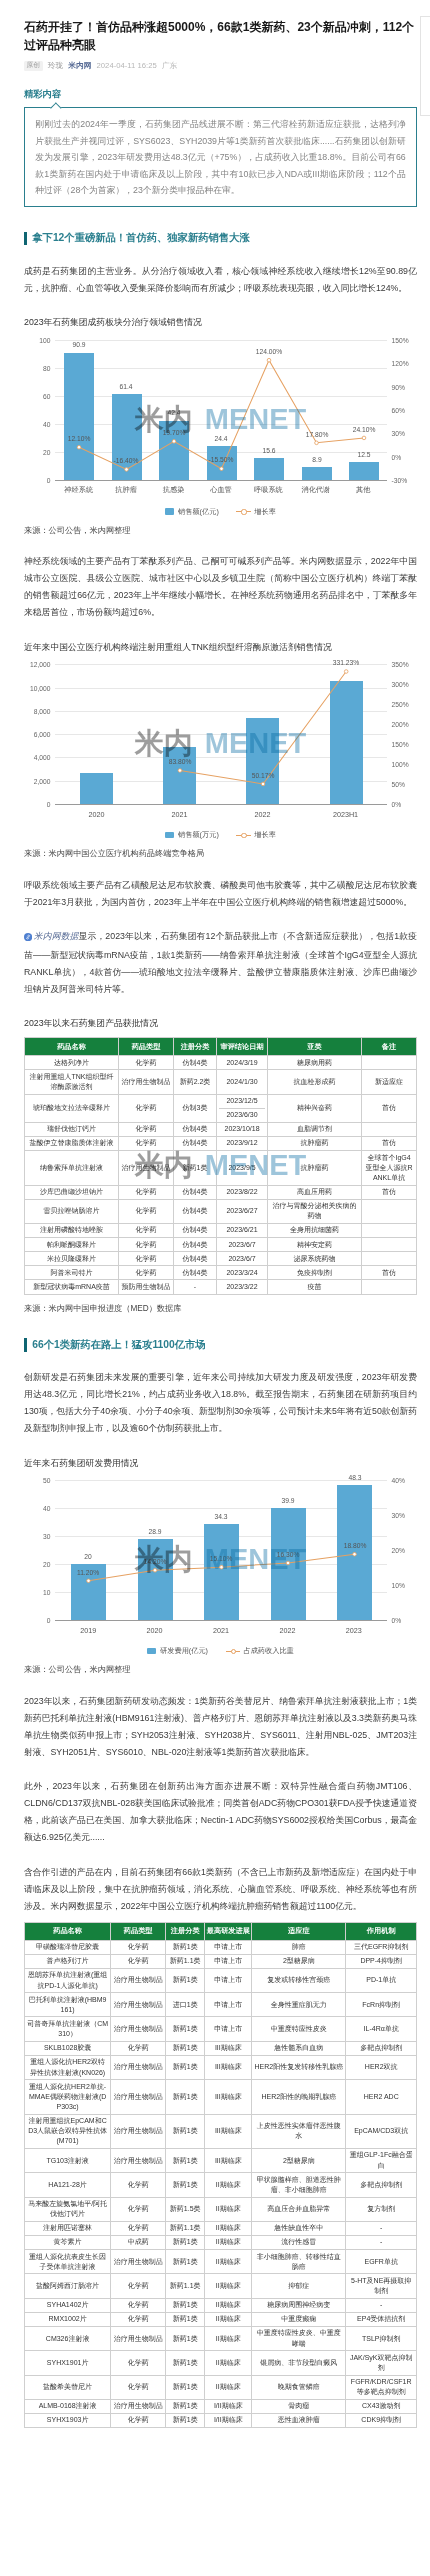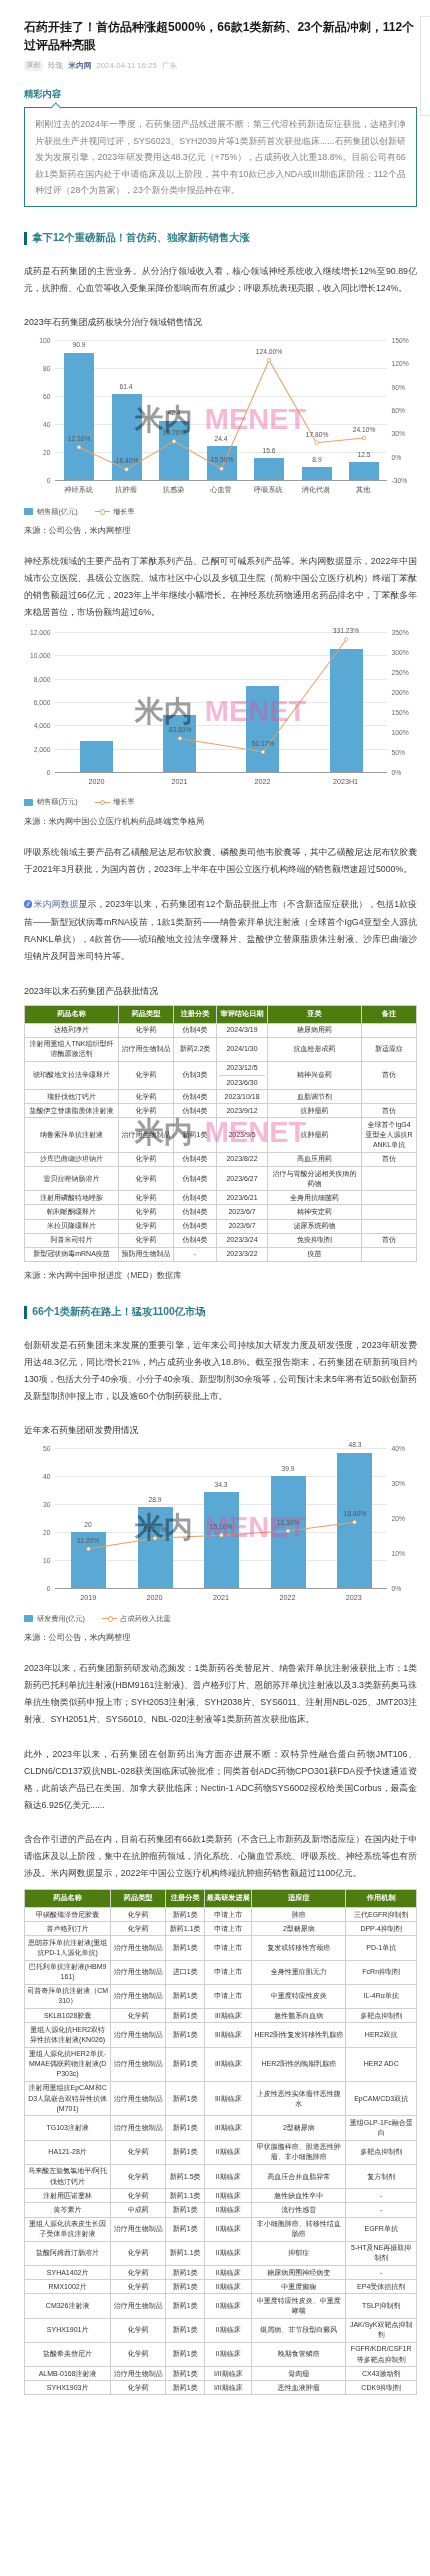--- a/index.html
+++ b/index.html
@@ -11,48 +11,48 @@
   .meta .tag{background:#f1f1f1;color:#9c9c9c;font-size:6.7px;padding:0.5px 2.6px;border-radius:1.5px;}
   .meta .author{color:#9c9c9c;}
   .meta .account{color:#576b95;font-weight:600;}
   .hl-label{margin-top:17.5px;font-size:9.3px;font-weight:700;color:#2a7f8e;}
   .hl-box{margin-top:6.2px;border:0.5px solid #2a7f8e;position:relative;padding:7.7px 10.3px;font-size:8.8px;line-height:16.5px;color:#848484;text-align:justify;}
   .hl-box::before{content:'';position:absolute;top:-4.1px;left:27px;width:6.7px;height:6.7px;background:#fff;border-left:0.5px solid #2a7f8e;border-top:0.5px solid #2a7f8e;transform:rotate(45deg);}
   .sec-h{margin:24px 0 0;display:flex;align-items:center;gap:5.2px;}
   .sec-bar{width:3.1px;height:13.4px;background:#0f6572;flex:0 0 auto;}
   .sec-title{font-size:10.3px;font-weight:700;color:#2a7f8e;}
   p.body{margin:17.5px 0 0;font-size:8.8px;line-height:17px;text-align:justify;}
-  a.inline-link{color:#576b95;text-decoration:none;}
+  a.inline-link{color:#576b95;text-decoration:none;font-style:italic;}
   .link-ico{display:inline-block;vertical-align:-1.5px;margin-right:1.5px;}
   .chart-title{margin:20.6px 0 0;font-size:8.8px;color:#333;}
   .chart-box{position:relative;margin-top:10.3px;}
   .plot{position:relative;border-bottom:0.5px solid #9a9a9a;}
   .grid{position:absolute;left:0;right:0;height:0.5px;background:#e7e7e7;}
   .bar{position:absolute;bottom:0;background:#5aa9d4;}
   .blabel,.plabel{position:absolute;transform:translateX(-50%);font-size:6.7px;color:#555;white-space:nowrap;}
   .ytick{position:absolute;font-size:6.7px;color:#666;white-space:nowrap;}
   .xrow{display:flex;margin-top:4.6px;}
   .xrow div{flex:1;text-align:center;font-size:7.2px;color:#555;}
-  .legend{display:flex;justify-content:flex-start;gap:17.5px;margin-top:11.3px;font-size:7.2px;color:#555;align-items:center;}
+  .legend{display:flex;justify-content:center;gap:17.5px;margin-top:11.3px;font-size:7.2px;color:#555;align-items:center;}
   .legend .item{display:flex;align-items:center;}
   .lg-bar{width:9.3px;height:6.2px;background:#5aa9d4;border-radius:1px;margin-right:3.6px;}
   .lg-line{width:14.4px;height:6.2px;position:relative;margin-right:3.6px;}
   .lg-line::before{content:'';position:absolute;left:0;right:0;top:2.6px;height:1px;background:#e6a162;}
   .lg-line::after{content:'';position:absolute;left:5.2px;top:1px;width:3.1px;height:3.1px;border:1px solid #e6a162;border-radius:50%;background:#fff;}
   .chart-source,.tbl-source,.tbl-note{margin-top:8.2px;font-size:8.2px;color:#454545;}
   .tbl-wrap{position:relative;margin-top:7.2px;}
   .dtable{width:100%;border-collapse:collapse;font-size:7px;line-height:1.45;color:#333;table-layout:fixed;}
-  .dtable th{background:#4d7c0f;color:#fff;font-weight:700;padding:3.1px 1px;border:0.5px solid #cfcfcf;font-size:7.2px;}
+  .dtable th{background:#15803d;color:#fff;font-weight:700;padding:3.1px 1px;border:0.5px solid #cfcfcf;font-size:7.2px;}
   .dtable td{border:0.5px solid #cfcfcf;text-align:center;padding:1.5px 2.1px;word-break:break-all;}
   .dtable td.split{padding:0 2.1px;}
   .split-part{padding:1.5px 0;}
   .split-top{border-bottom:0.5px solid #cfcfcf;}
   .wm{position:absolute;left:50%;top:50%;transform:translate(-50%,-50%);font-size:29px;font-weight:700;opacity:.38;pointer-events:none;white-space:nowrap;z-index:2;}
   .wm .w1{color:#000000;}
-  .wm .w2{color:#ec4899;margin-left:12px;}
+  .wm .w2{color:#0369a1;margin-left:12px;}
   .edge-box{position:absolute;top:15.5px;left:420px;width:31px;height:98px;background:#fff;border:0.5px solid #e3e3e3;z-index:5;}
 </style>
 </head>
 <body>
 
 <div class="page">
   <div class="edge-box"></div>
   <div class="content">
 
     <h1 class="title">石药开挂了！首仿品种涨超5000%，66款1类新药、23个新品冲刺，112个过评品种亮眼</h1>
@@ -146,20 +146,21 @@
             <span class="lg-line"></span>
             <span>增长率</span>
           </span>
         </div>
         <div class="wm" style="top: 80px;"><span class="w1">米内</span><span class="w2">MENET</span></div>
       </div>
     <div class="chart-source">来源：公司公告，米内网整理</div>
 
     <p class="body">神经系统领域的主要产品有丁苯酞系列产品、己酮可可碱系列产品等。米内网数据显示，2022年中国城市公立医院、县级公立医院、城市社区中心以及乡镇卫生院（简称中国公立医疗机构）终端丁苯酞的销售额超过66亿元，2023年上半年继续小幅增长。在神经系统药物通用名药品排名中，丁苯酞多年来稳居首位，市场份额均超过6%。</p>
 
+    <div class="chart-title">近年来中国公立医疗机构终端注射用重组人TNK组织型纤溶酶原激活剂销售情况</div>
     <div class="chart-box">
         <div class="plot" style="height: 140px; margin: 3.1px 30px 0px 31px;">
           <div class="ytick" style="right: calc(100% + 4.6px); top: 140px; transform: translateY(-50%);">0</div>
           <div class="grid" style="top: 117px;"></div>
           <div class="ytick" style="right: calc(100% + 4.6px); top: 117px; transform: translateY(-50%);">2,000</div>
           <div class="grid" style="top: 93px;"></div>
           <div class="ytick" style="right: calc(100% + 4.6px); top: 93px; transform: translateY(-50%);">4,000</div>
           <div class="grid" style="top: 70px;"></div>
           <div class="ytick" style="right: calc(100% + 4.6px); top: 70px; transform: translateY(-50%);">6,000</div>
           <div class="grid" style="top: 47px;"></div>

